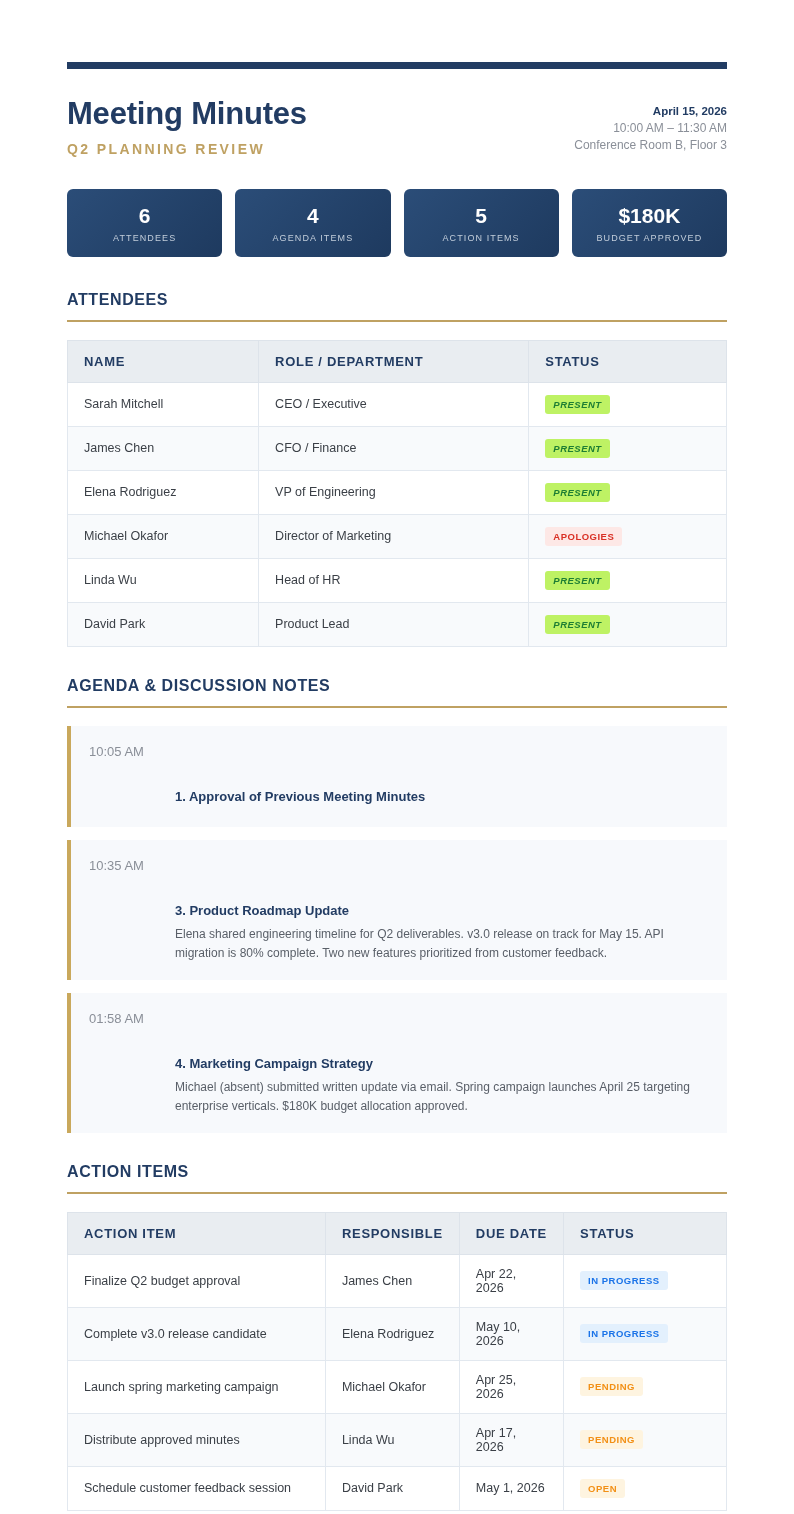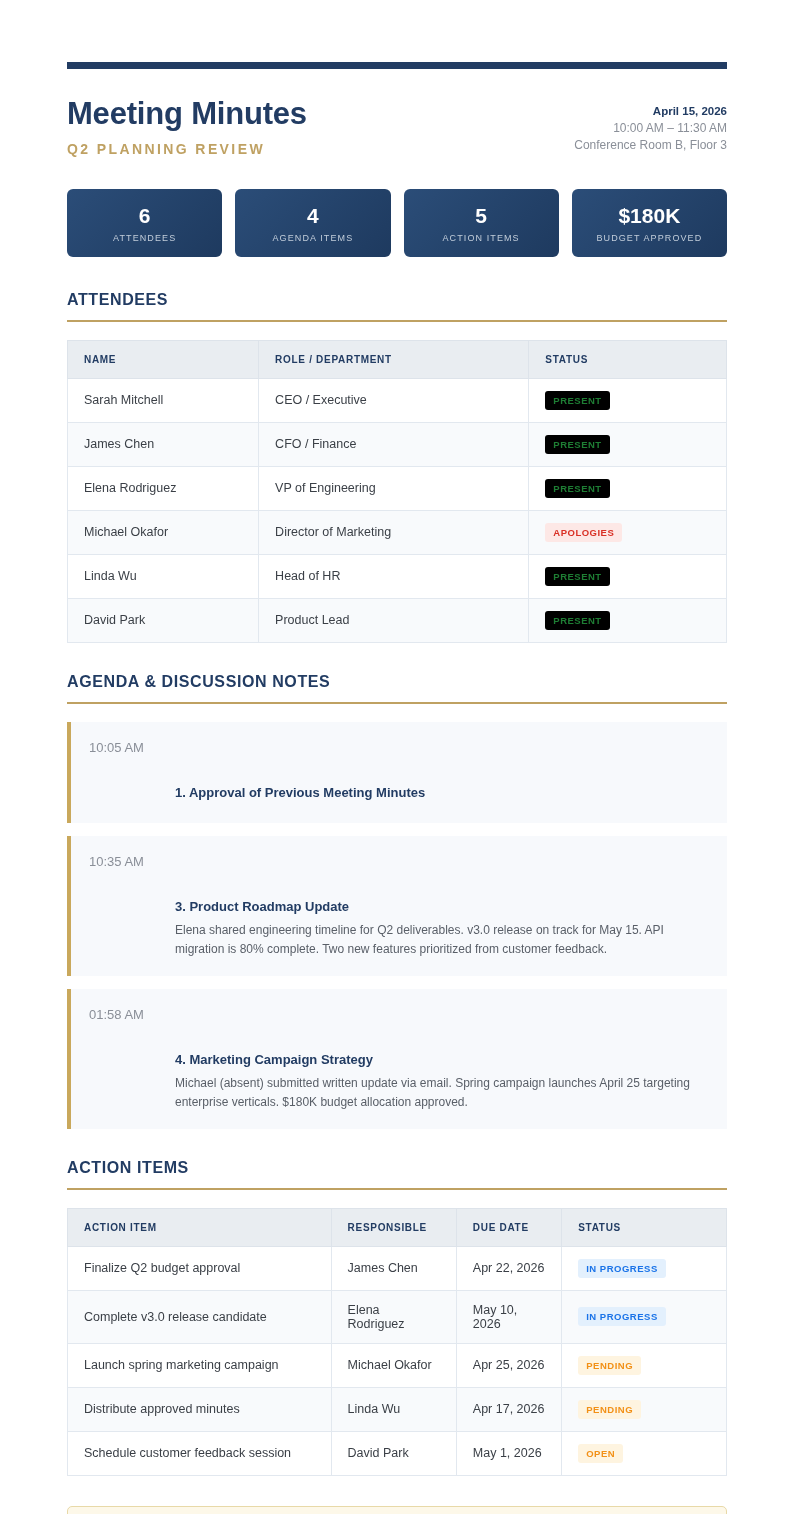--- a/index.html
+++ b/index.html
@@ -100,21 +100,21 @@
 
   
   table {
     width: 100%;
     border-collapse: collapse;
     font-size: 12px;
   }
   thead th {
     background: #e9edf1;
     color: #223c63;
-    font-size: 10px;
+    font-size: 13px;
     font-weight: bold;
     letter-spacing: 0.7px;
     text-align: left;
     padding: 13px 16px;
     border: 1px solid #dde3ea;
   }
   tbody td {
     padding: 12px 16px;
     border: 1px solid #e2e8ef;
     color: #3a3f46;
@@ -125,21 +125,21 @@
   tbody tr:nth-child(even) td { background: #f8fafc; }
 
   .badge {
     display: inline-block;
     font-size: 9.5px;
     font-weight: bold;
     letter-spacing: 0.5px;
     padding: 4px 8px;
     border-radius: 3px;
   }
-  .badge-present  { color: #1e7e34; background: #000000; }
+  .badge-present  { color: #1e7e34; background: #bef264; font-style: italic; }
   .badge-apologies{ color: #d93025; background: #fde8e6; }
   .badge-progress { color: #1a73e8; background: #e3f0fd; }
   .badge-pending  { color: #f29016; background: #fef4e0; }
   .badge-open     { color: #f29016; background: #fef4e0; }
 
   
   .agenda-item {
     display: flex;
     background: #f7f9fc;
     border-left: 4px solid #c9a85c;

